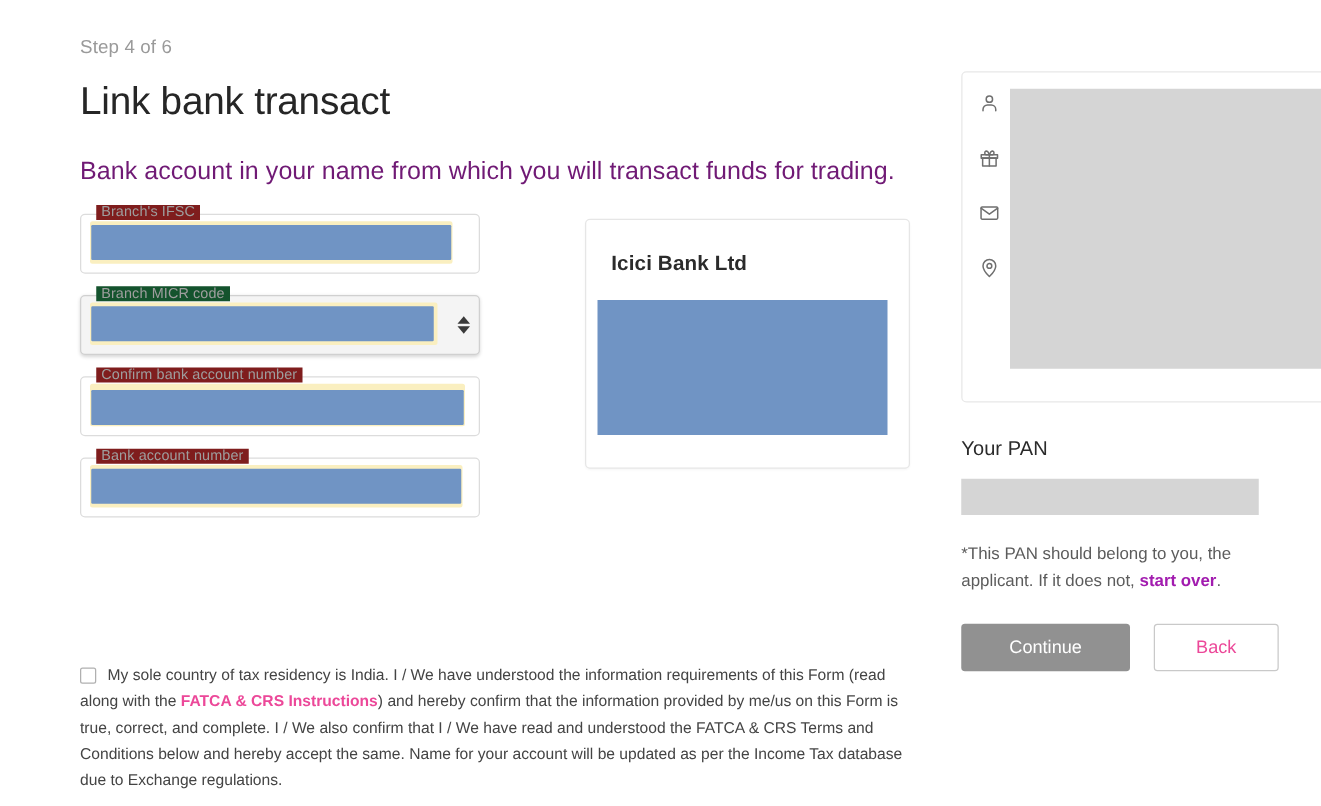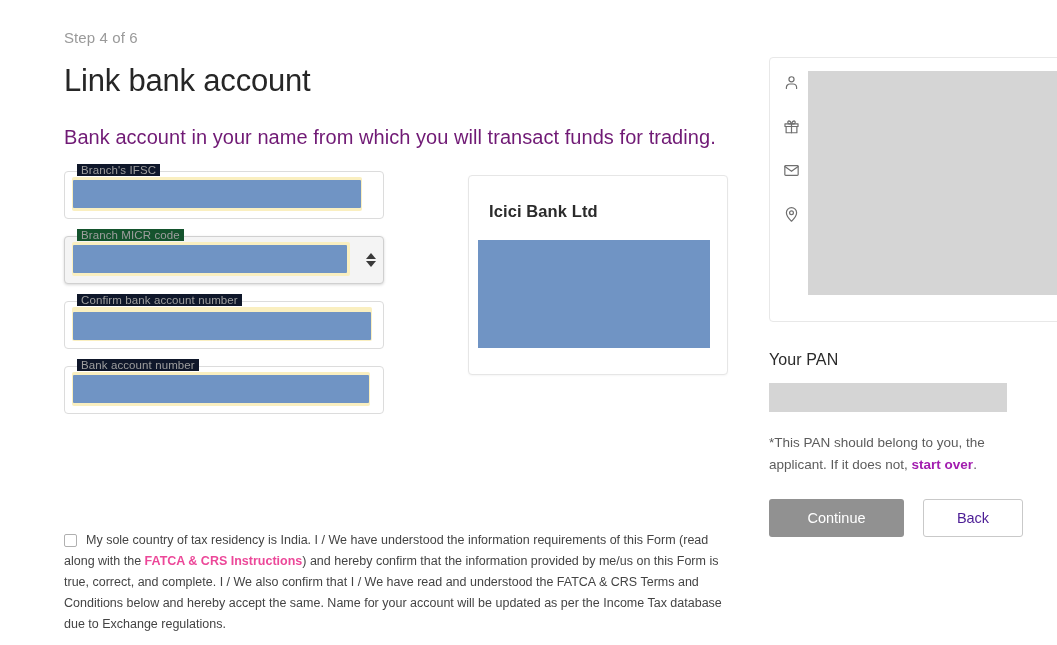--- a/index.html
+++ b/index.html
@@ -65,21 +65,21 @@
     inset: 0;
     border: 1px solid #dcdcdc;
     border-radius: 4px;
     background: #fff;
   }
 
   .field .notch {
     position: absolute;
     top: -7px;
     left: 13px;
-    background: #0f172a;
+    background: #7f1d1d;
     padding: 0 4px;
     font-size: 11.5px;
     color: #9e9e9e;
     letter-spacing: .1px;
     white-space: nowrap;
   }
 
   
   .field .value {
     position: absolute;
@@ -268,32 +268,32 @@
     width: 135px;
     height: 38px;
     background: #919191;
     color: #ffffff;
     border: none;
   }
   .btn--back {
     width: 100px;
     height: 38px;
     background: #ffffff;
-    color: #4c1d95;
+    color: #ec4899;
     border: 1px solid #c9c9c9;
   }
 </style>
 </head>
 <body>
 
 <div class="main">
 
   <div class="step-label">Step 4 of 6</div>
 
-  <h1 class="page-title">Link bank account</h1>
+  <h1 class="page-title">Link bank transact</h1>
 
   <div class="subtitle">Bank account in your name from which you will transact funds for trading.</div>
 
   <div class="fields">
 
     <div class="field field--ifsc">
       <div class="box"></div>
       <div class="autofill"></div>
       <div class="value"></div>
       <span class="notch">Branch's IFSC</span>

